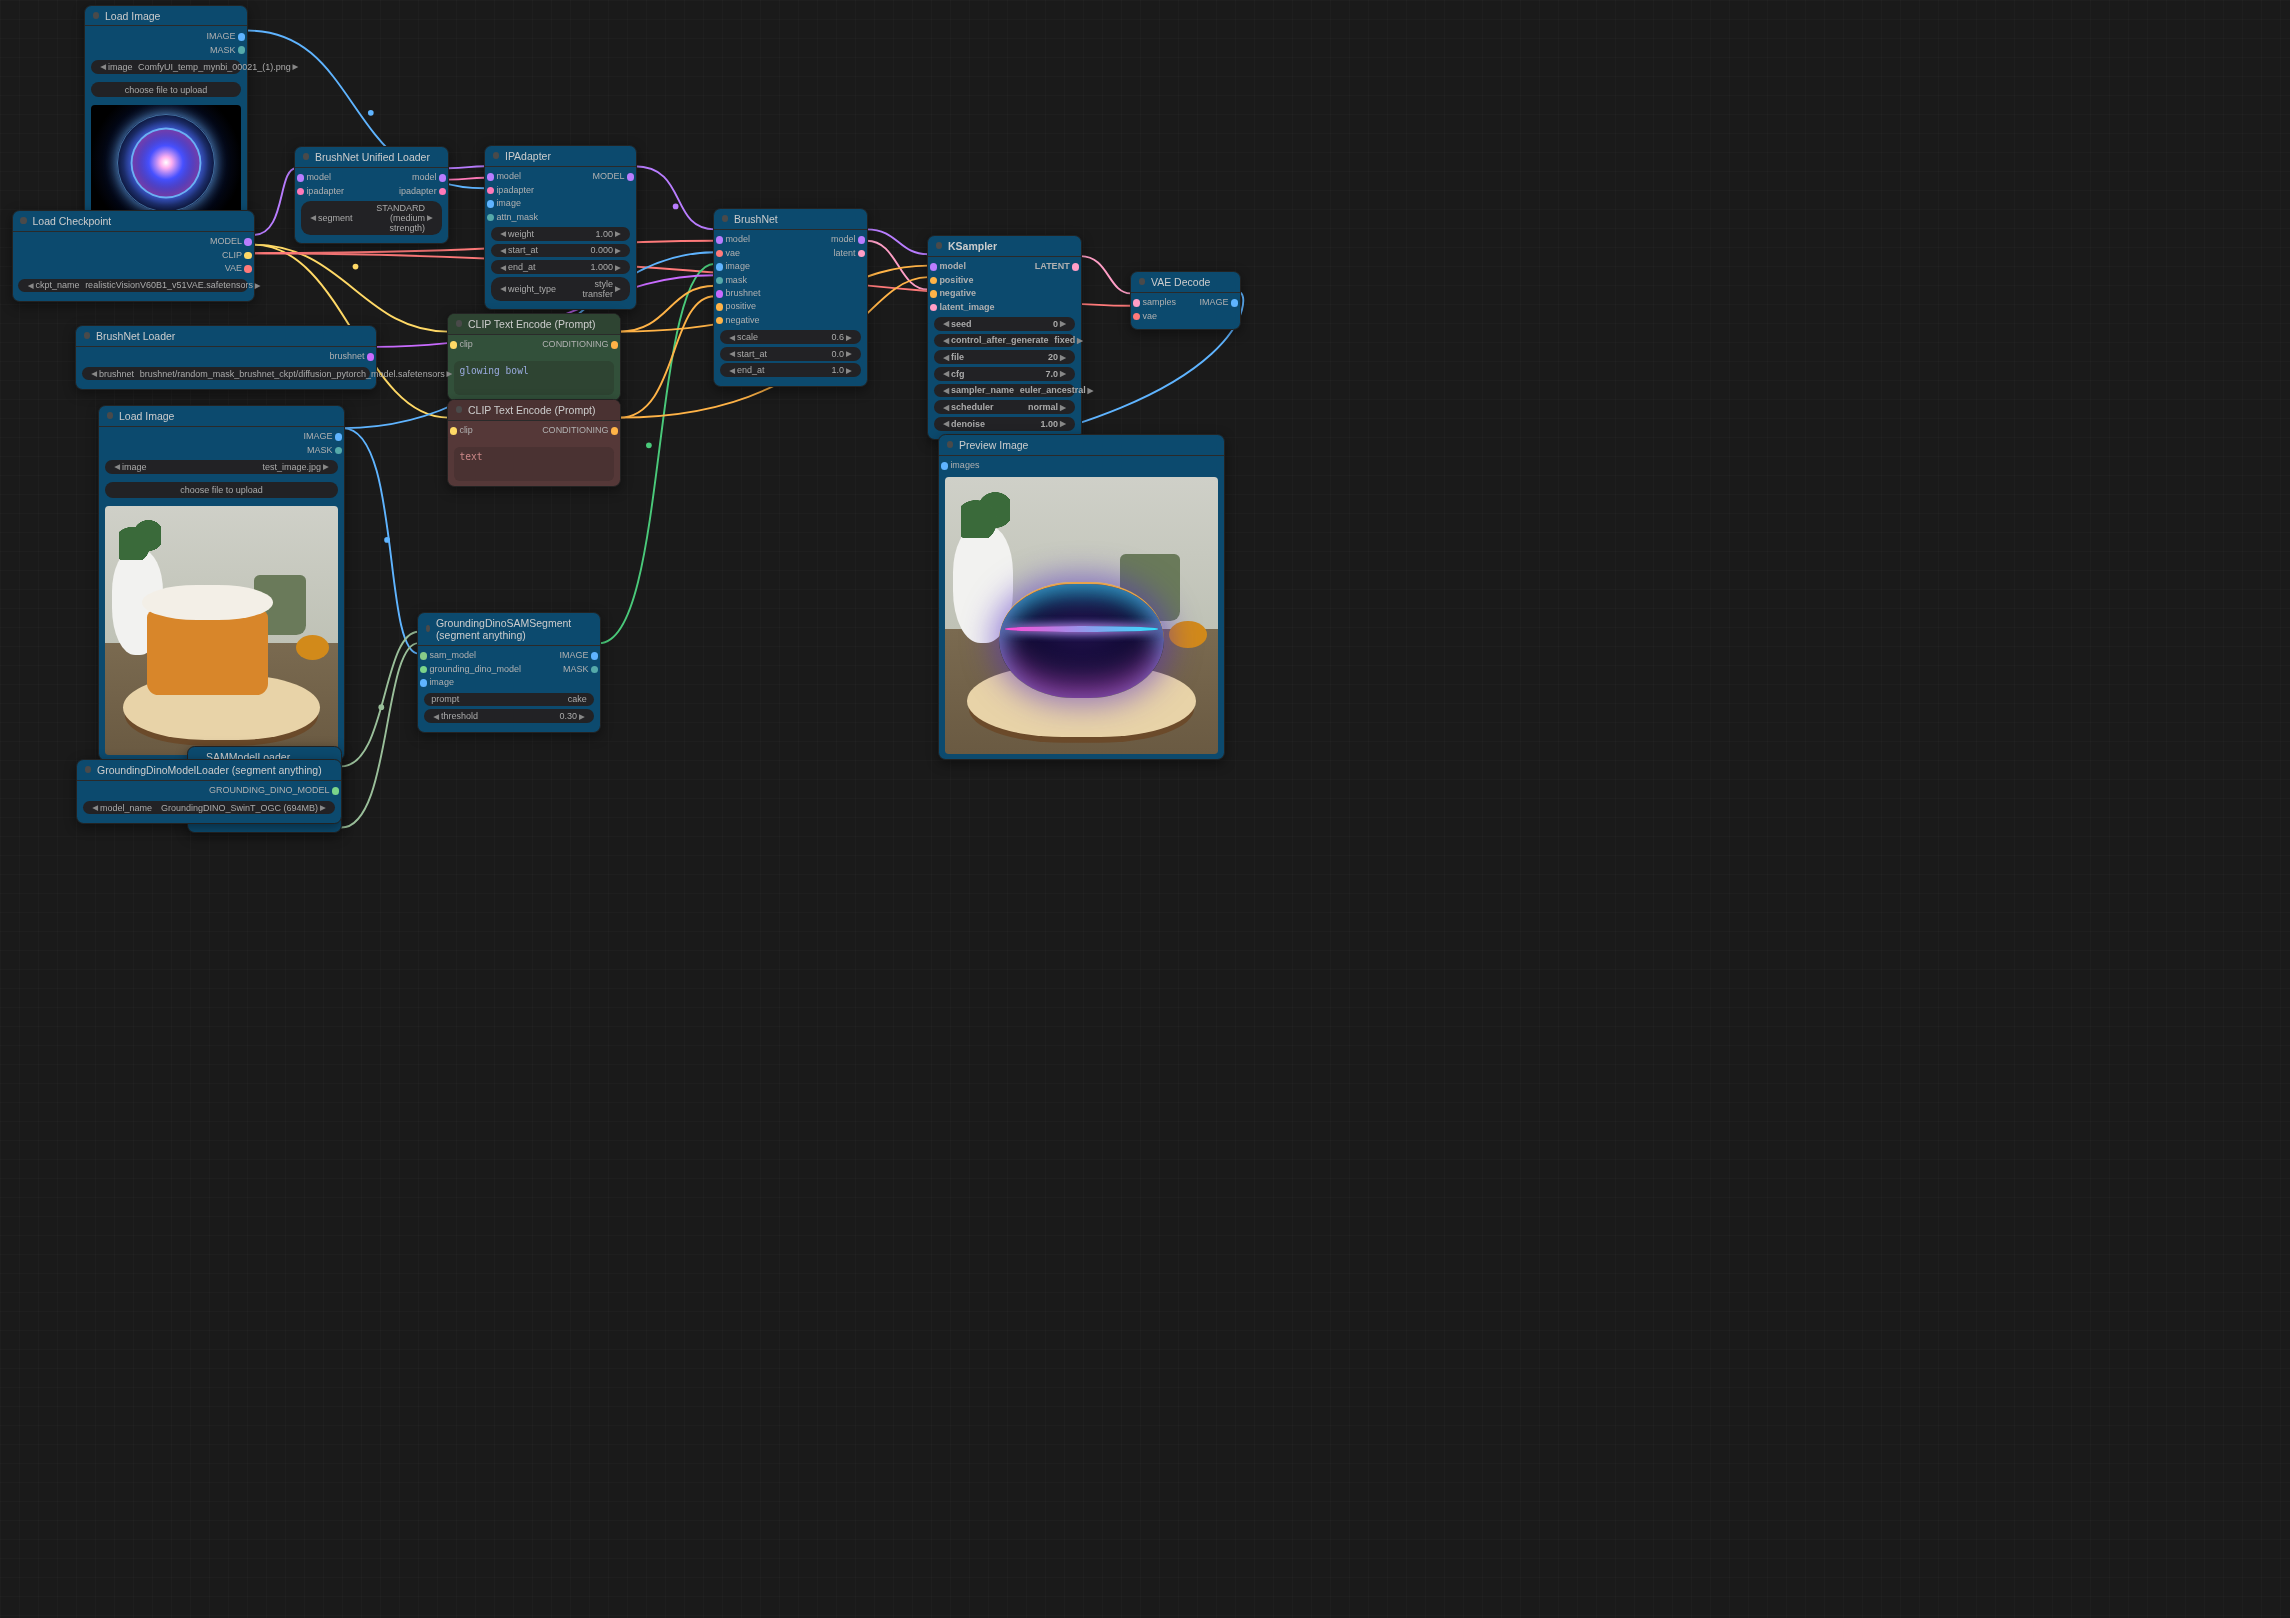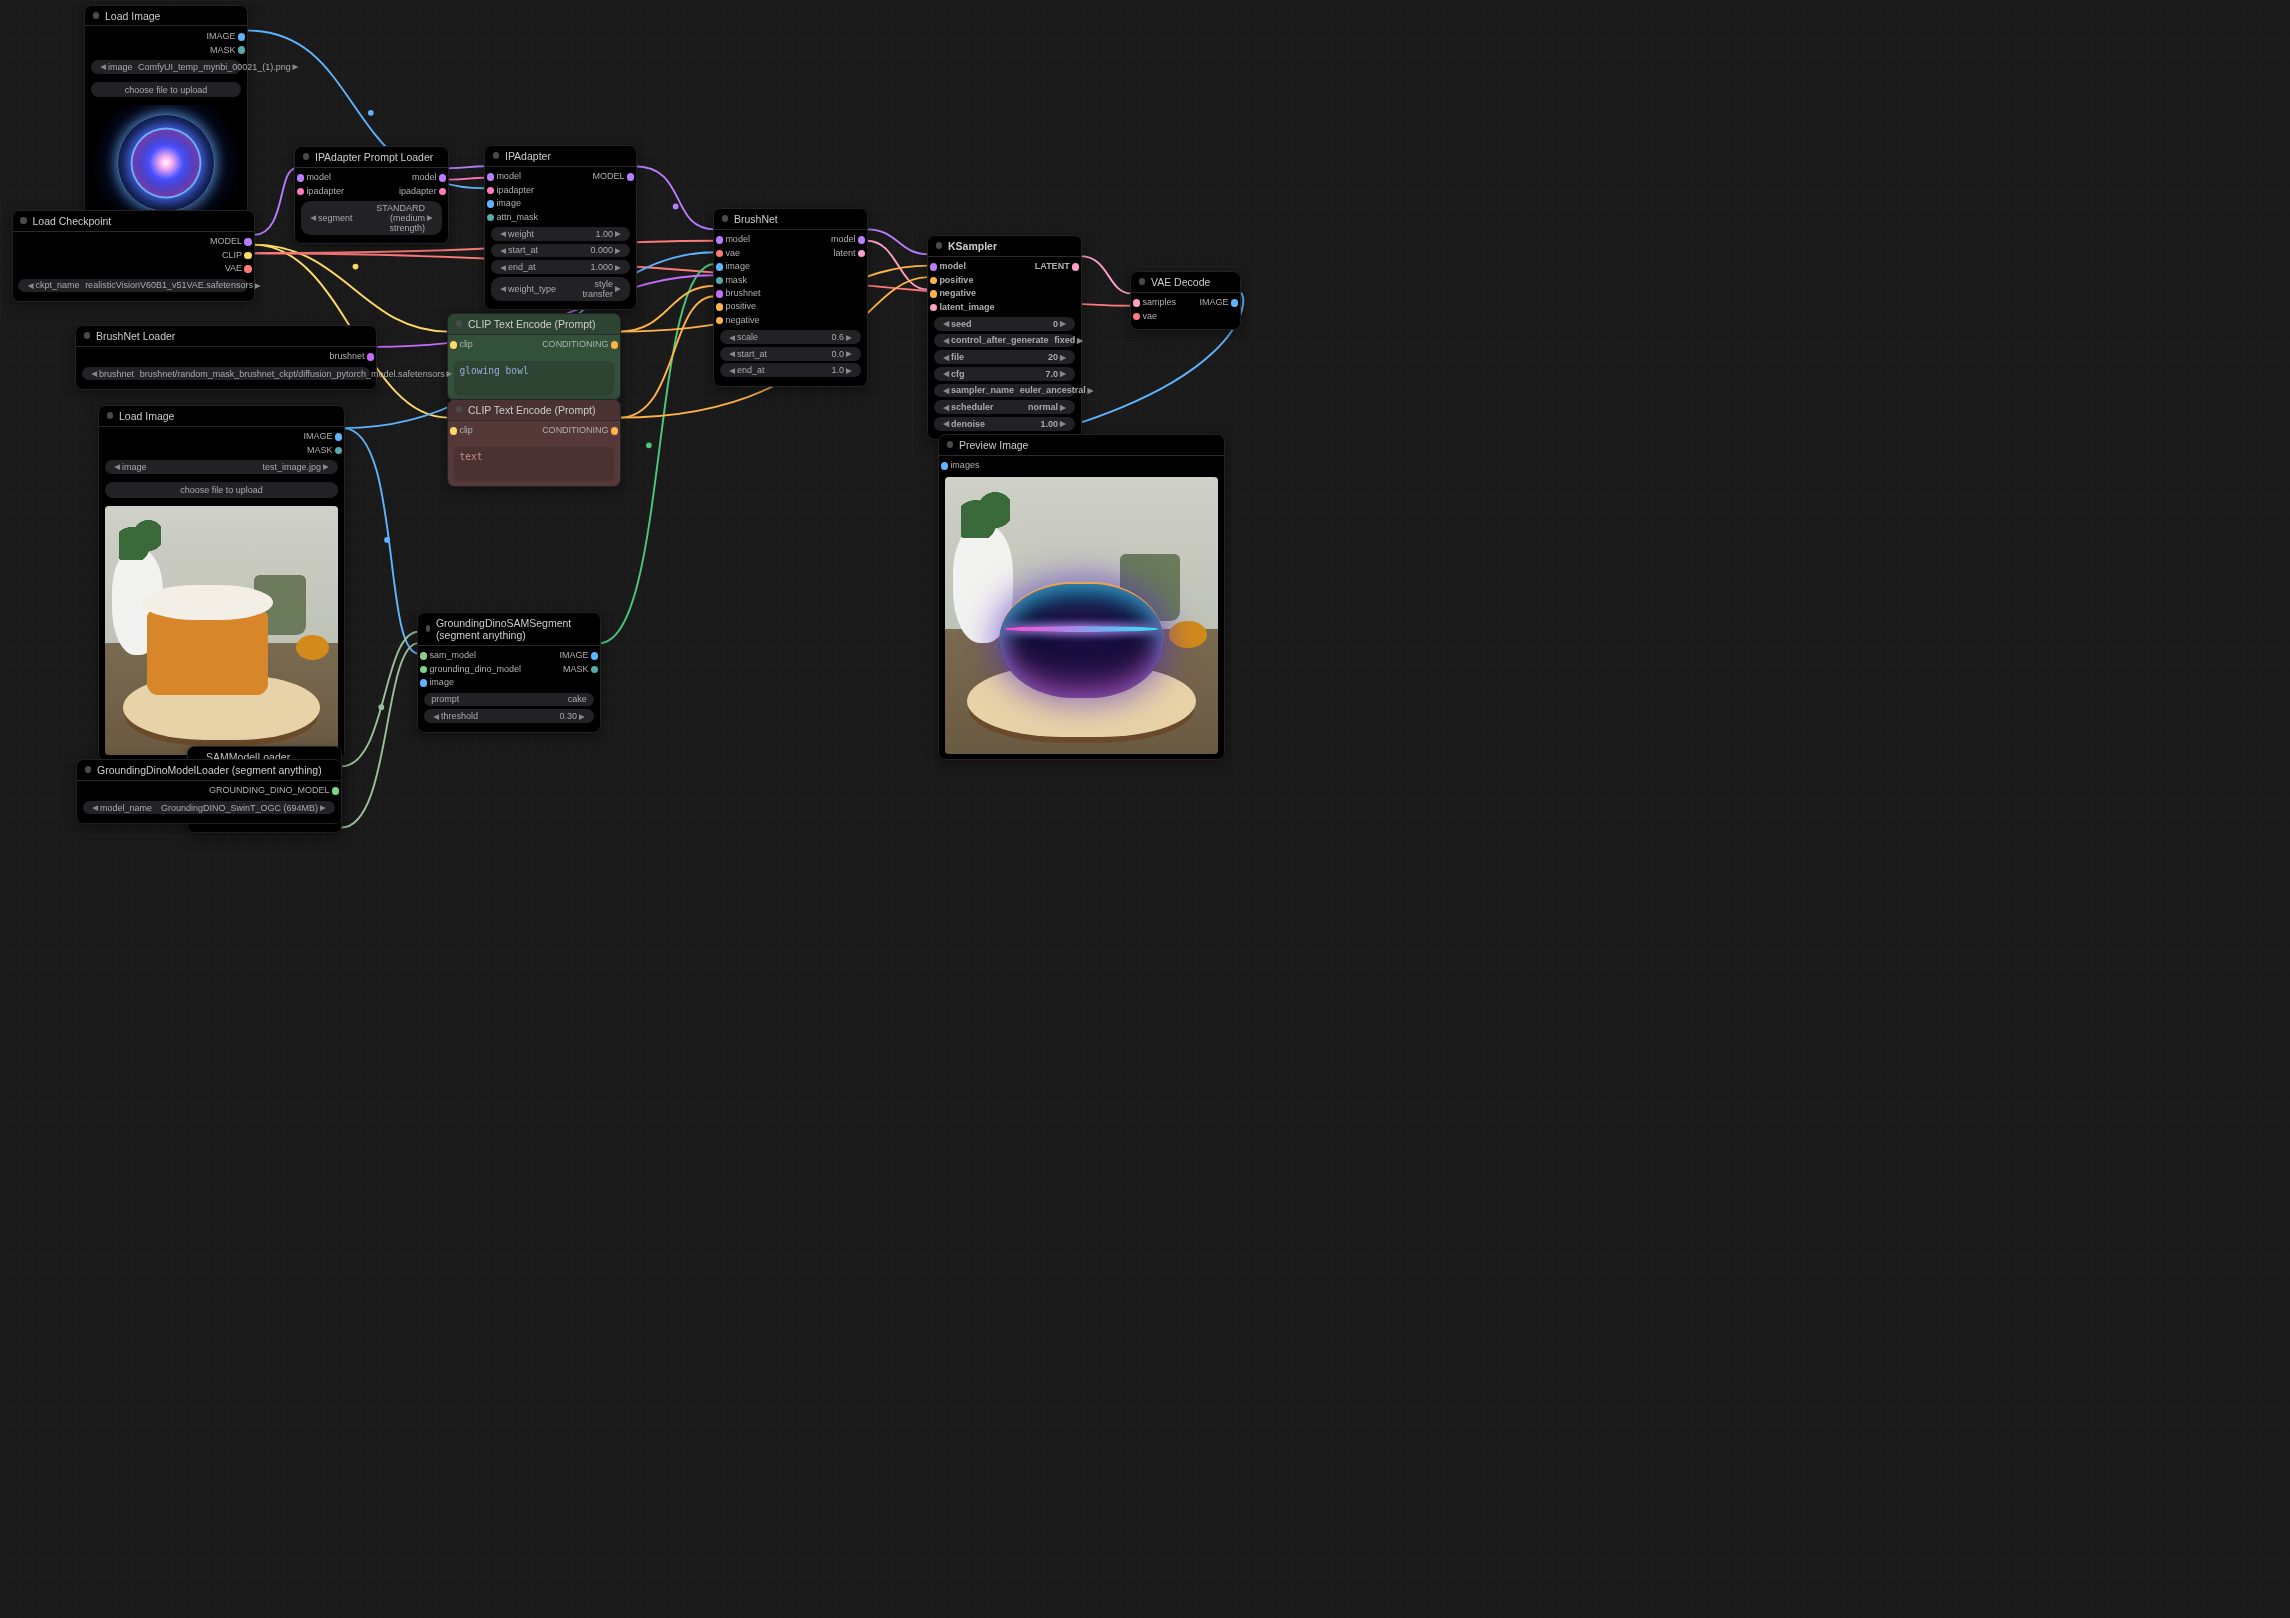--- a/index.html
+++ b/index.html
@@ -13,21 +13,21 @@
     font-family: -apple-system, BlinkMacSystemFont, "Segoe UI", Arial, sans-serif;
     font-size: 9.6px;
     color: #b0b0b0;
     width: 1250px; height: 883px;
     position: relative;
     overflow: hidden;
   }
   svg.wires { position:absolute; top:0; left:0; width:1250px; height:883px; pointer-events:none; z-index:1; }
   .node {
     position: absolute;
-    background: #000000;
+    background: #0c4a6e;
     border: 1px solid #222;
     border-radius: 7.6px;
     box-shadow: 0 3.8px 11.5px rgba(0,0,0,0.4);
     z-index: 2;
   }
   .node-header {
     padding: 3.8px 7.6px;
     border-bottom: 1px solid #2a2a2a;
     border-radius: 6.7px 6.7px 0 0;
     font-size: 10.5px;
@@ -212,21 +212,21 @@
         <span class="wlabel">ckpt_name</span>
         <span class="wval">realisticVisionV60B1_v51VAE.safetensors</span>
         <span class="arrow">▶</span>
       </div>
   </div>
 </div>
 
 <div class="node" style="left:294px; top:146px; width:155px;">
   <div class="node-header">
       <span class="dot"></span>
-      <span>IPAdapter Prompt Loader</span>
+      <span>BrushNet Unified Loader</span>
     </div>
   <div class="node-body">
     <div class="io-row">
         <span class="port in c-model"></span>
         <span class="io-left">model</span>
         <span class="io-right">model</span>
         <span class="port out c-model"></span>
       </div>
     <div class="io-row">
         <span class="port in c-ipadapter"></span>

